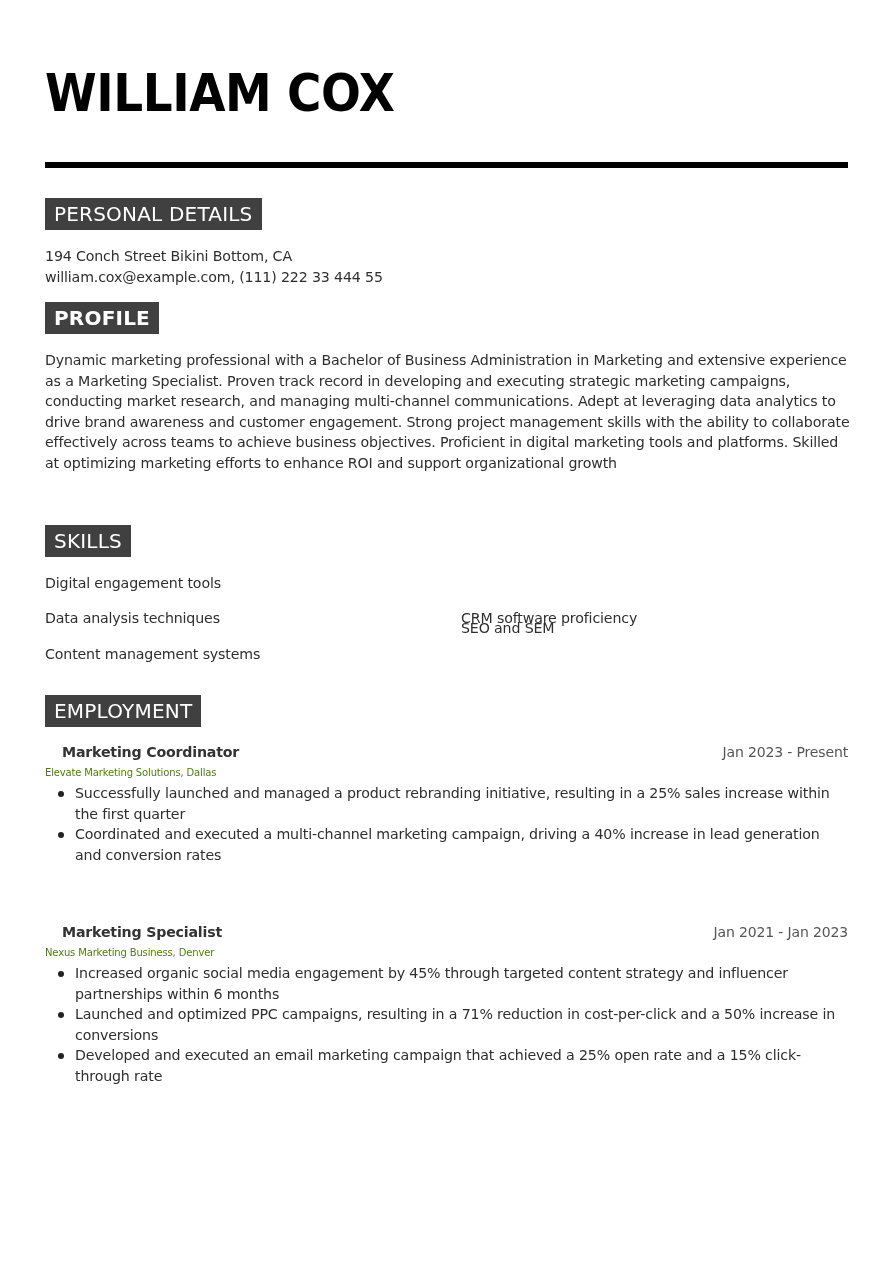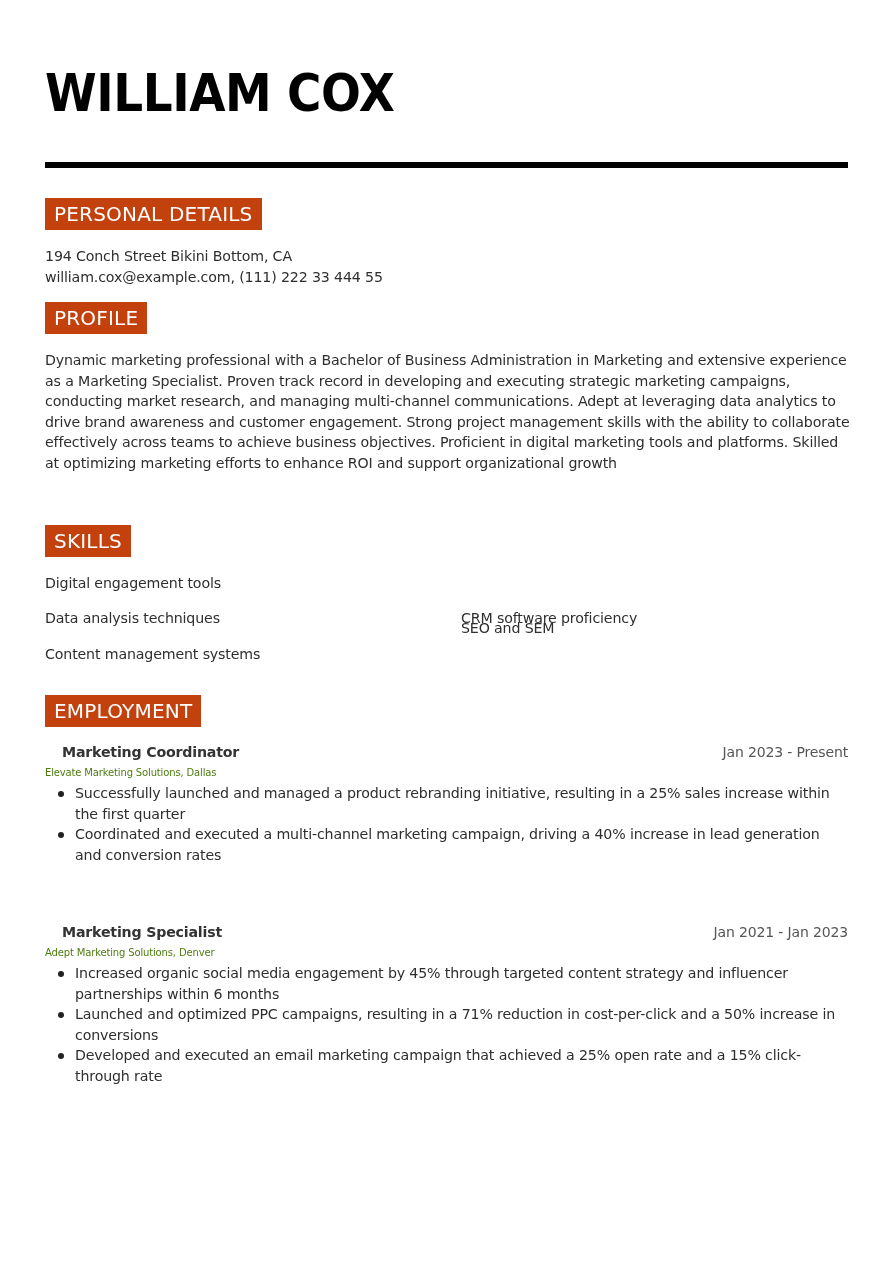--- a/index.html
+++ b/index.html
@@ -9,21 +9,21 @@
   }
   .page { position: absolute; left: 45px; top: 0; width: 803px; }
   .name {
     position: absolute; top: 62px; left: 0;
     font-family: "DejaVu Sans", sans-serif; font-weight: bold;
     font-size: 51px; letter-spacing: -0.5px; color: #000; line-height: 64px;
     transform: scaleX(0.92); transform-origin: left center; white-space: nowrap;
   }
   .rule { position: absolute; top: 162px; left: 0; width: 803px; height: 6px; background: #000; }
   .section-title {
-    position: absolute; left: 0; background: #c2410c; color: #fff;
+    position: absolute; left: 0; background: #404040; color: #fff;
     font-size: 20px; line-height: 32px; height: 32px; padding: 0 9px;
     font-weight: normal; letter-spacing: 0.2px; white-space: nowrap;
   }
   .text {
     position: absolute; left: 0; font-size: 14.2px; line-height: 20.6px; color: #2e2e2e;
     letter-spacing: -0.15px;
   }
   .profile-text { width: 805px; }
   .skill { position: absolute; font-size: 14.2px; line-height: 20px; color: #2e2e2e; letter-spacing: -0.15px; white-space: nowrap; }
   .job { position: absolute; left: 0; width: 803px; }
@@ -45,21 +45,21 @@
 
 <div class="page">
 
   <div class="name">WILLIAM COX</div>
   <div class="rule"></div>
 
   <div class="section-title" style="top:198px;">PERSONAL DETAILS</div>
   <div class="text" style="top:246px;">194 Conch Street Bikini Bottom, CA</div>
   <div class="text" style="top:267px;">william.cox@example.com, (111) 222 33 444 55</div>
 
-  <div class="section-title" style="top:302px;">PROFILE</div>
+  <div class="section-title" style="top:302px;font-weight:bold;">PROFILE</div>
   <div class="text profile-text" style="top:350px;">Dynamic marketing professional with a Bachelor of Business Administration in Marketing and extensive experience as a Marketing Specialist. Proven track record in developing and executing strategic marketing campaigns, conducting market research, and managing multi-channel communications. Adept at leveraging data analytics to drive brand awareness and customer engagement. Strong project management skills with the ability to collaborate effectively across teams to achieve business objectives. Proficient in digital marketing tools and platforms. Skilled at optimizing marketing efforts to enhance ROI and support organizational growth</div>
 
   <div class="section-title" style="top:525px;">SKILLS</div>
   <div class="skill" style="left:0; top:573px;">Digital engagement tools</div>
   <div class="skill" style="left:416px; top:573px;margin-top:45px;">SEO and SEM</div>
   <div class="skill" style="left:0; top:608px;">Data analysis techniques</div>
   <div class="skill" style="left:416px; top:608px;">CRM software proficiency</div>
   <div class="skill" style="left:0; top:644px;">Content management systems</div>
 
   <div class="section-title" style="top:695px;">EMPLOYMENT</div>
@@ -74,21 +74,21 @@
       <li>Successfully launched and managed a product rebranding initiative, resulting in a 25% sales increase within the first quarter</li>
       <li>Coordinated and executed a multi-channel marketing campaign, driving a 40% increase in lead generation and conversion rates</li>
     </ul>
   </div>
 
   <div class="job" style="top:922px;">
     <div class="job-head">
       <span class="job-title">Marketing Specialist</span>
       <span class="job-dates">Jan 2021 - Jan 2023</span>
     </div>
-    <div class="job-company">Adept Marketing Solutions, Denver</div>
+    <div class="job-company">Nexus Marketing Business, Denver</div>
     <ul class="bullets">
       <li>Increased organic social media engagement by 45% through targeted content strategy and influencer partnerships within 6 months</li>
       <li>Launched and optimized PPC campaigns, resulting in a 71% reduction in cost-per-click and a 50% increase in conversions</li>
       <li>Developed and executed an email marketing campaign that achieved a 25% open rate and a 15% click-through rate</li>
     </ul>
   </div>
 
 </div>
 
 </body></html>

